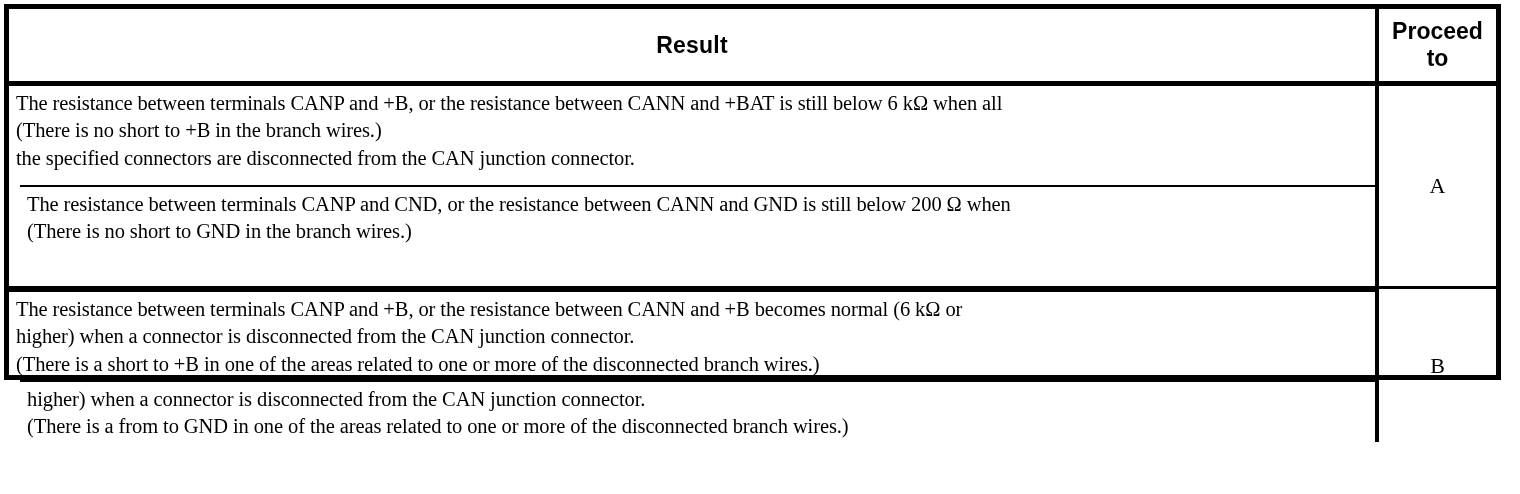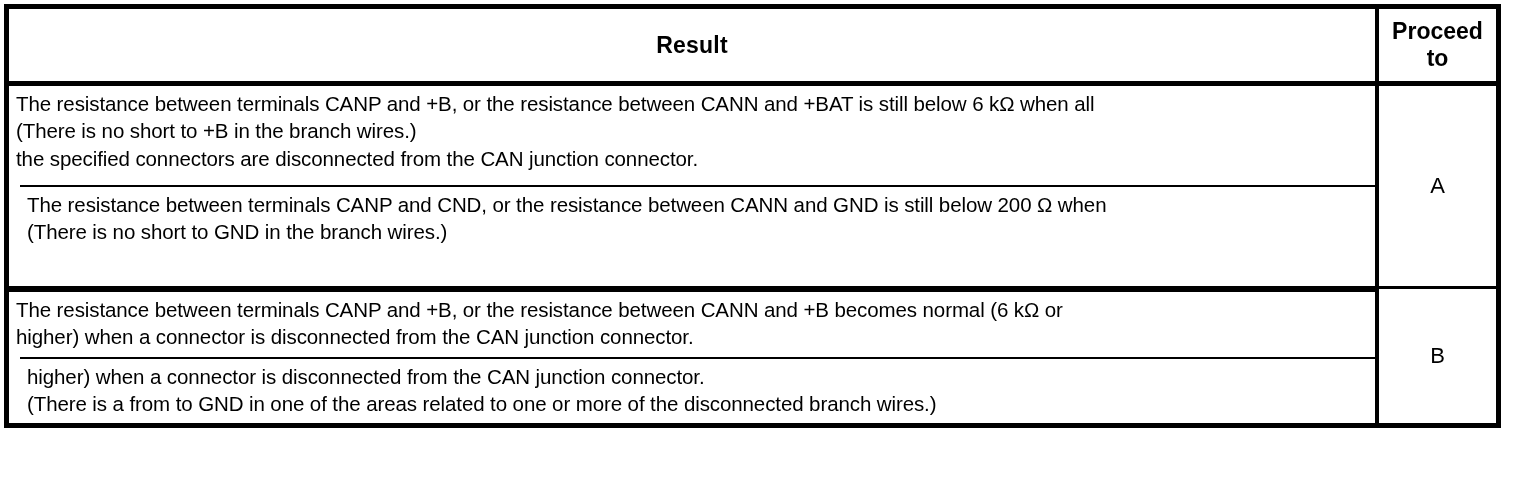--- a/index.html
+++ b/index.html
@@ -22,21 +22,21 @@
     height: 494px;
     background: #ffffff;
   }
 
   
   .table-frame {
     position: absolute;
     left: 4px;
     top: 4px;
     width: 1497px;
-    height: 424px;
+    height: 376px;
     box-sizing: border-box;
     border: 5px solid #000000;
     background: #ffffff;
     display: flex;
     flex-direction: column;
   }
 
   
   .thead {
     display: flex;
@@ -87,20 +87,21 @@
     width: 117px;
     display: flex;
     flex-direction: column;
     box-sizing: border-box;
   }
 
   
   .group {
     display: flex;
     flex-direction: column;
+    font-family: Liberation Serif, serif;
   }
   .group-a { flex: 0 0 200px; }
   .group-b { flex: 1 1 auto; }
   .group + .group > .result-cell:first-child,
   .group-b { border-top: 3px solid #000000; }
   .col-proceed .group-b { border-top: 3px solid #000000; }
 
   .result-cell {
     flex: 1 1 0;
     box-sizing: border-box;
@@ -157,20 +158,21 @@
           <div class="result-cell">
             <p>The resistance between terminals CANP and CND, or the resistance between CANN and GND is still below 200 Ω when</p>
             <p>(There is no short to GND in the branch wires.)</p>
           </div>
         </div>
 
         <div class="group group-b">
           <div class="result-cell">
             <p>The resistance between terminals CANP and +B, or the resistance between CANN and +B becomes normal (6 kΩ or</p>
             <p>higher) when a connector is disconnected from the CAN junction connector.</p>
+            <p>(There is a short to +B in one of the areas related to one or more of the disconnected branch wires.)</p>
           </div>
           <div class="result-cell">
             <p>higher) when a connector is disconnected from the CAN junction connector.</p>
             <p>(There is a from to GND in one of the areas related to one or more of the disconnected branch wires.)</p>
           </div>
         </div>
 
       </div>
 
       <div class="col-proceed">

